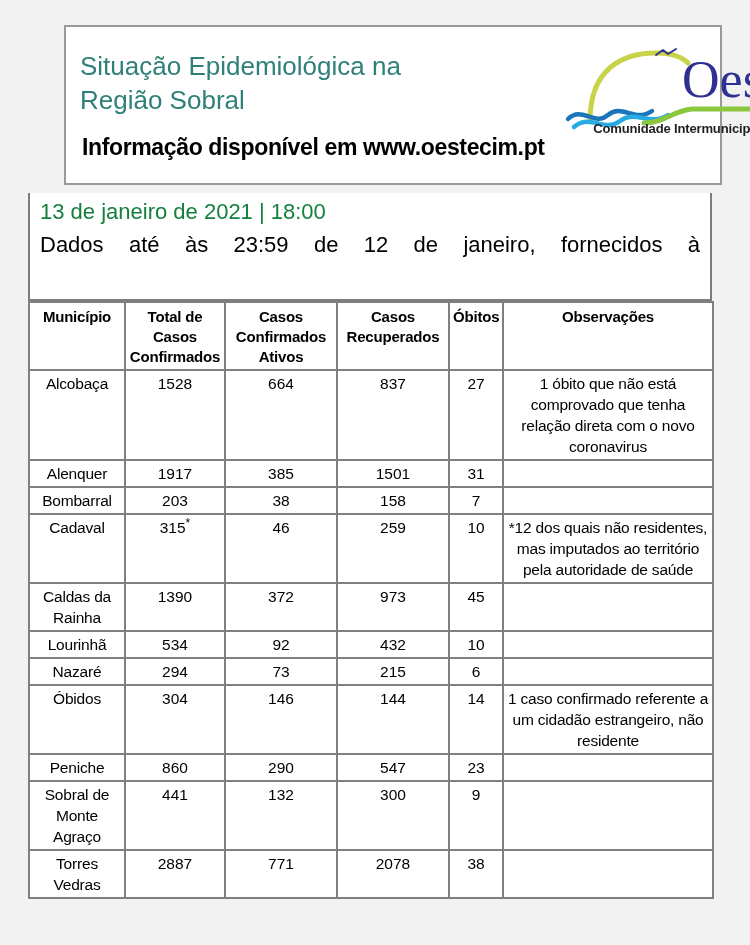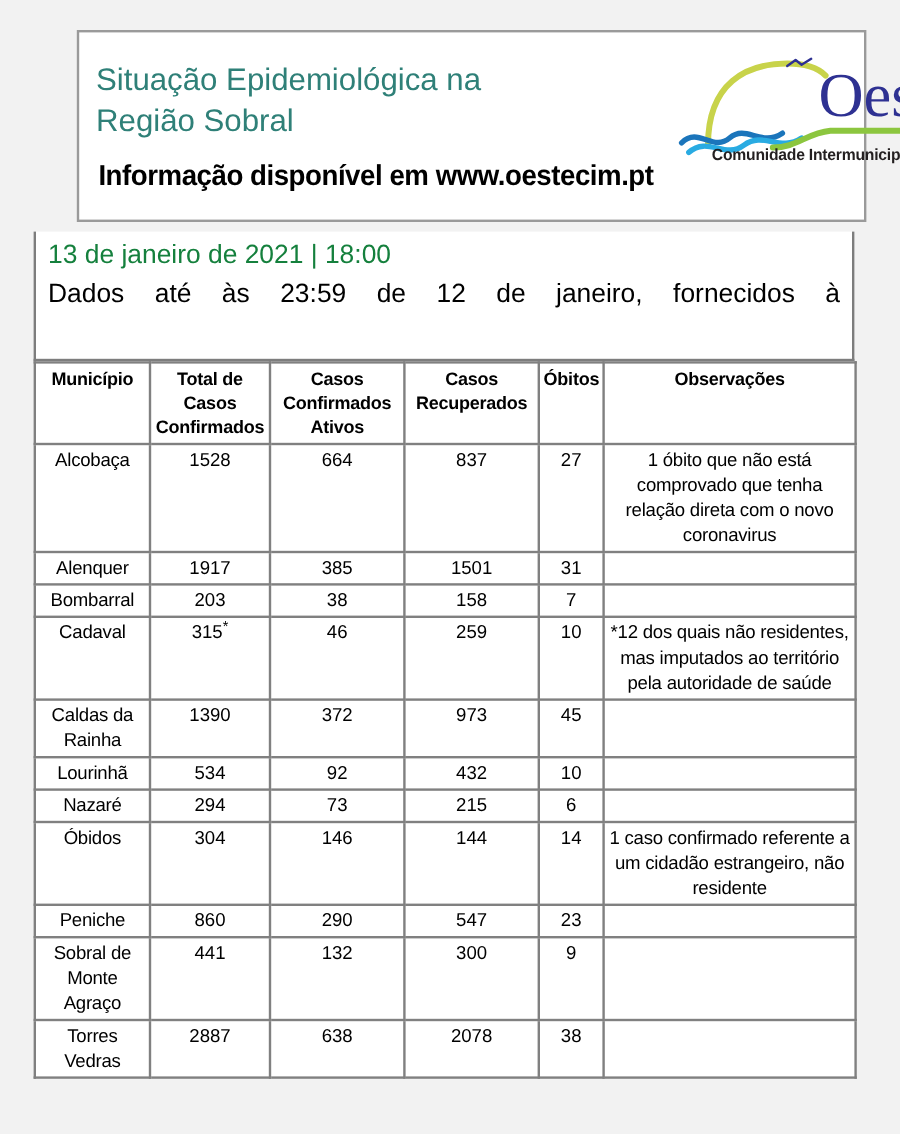--- a/index.html
+++ b/index.html
@@ -311,21 +311,21 @@
           <td class="muni">Sobral de Monte Agraço</td>
           <td>441</td>
           <td>132</td>
           <td>300</td>
           <td>9</td>
           <td class="obs"></td>
         </tr>
         <tr>
           <td class="muni">Torres Vedras</td>
           <td>2887</td>
-          <td>638</td>
+          <td>771</td>
           <td>2078</td>
           <td>38</td>
           <td class="obs"></td>
         </tr>
       </tbody>
   </table>
 
 </div>
 
 </body></html>

